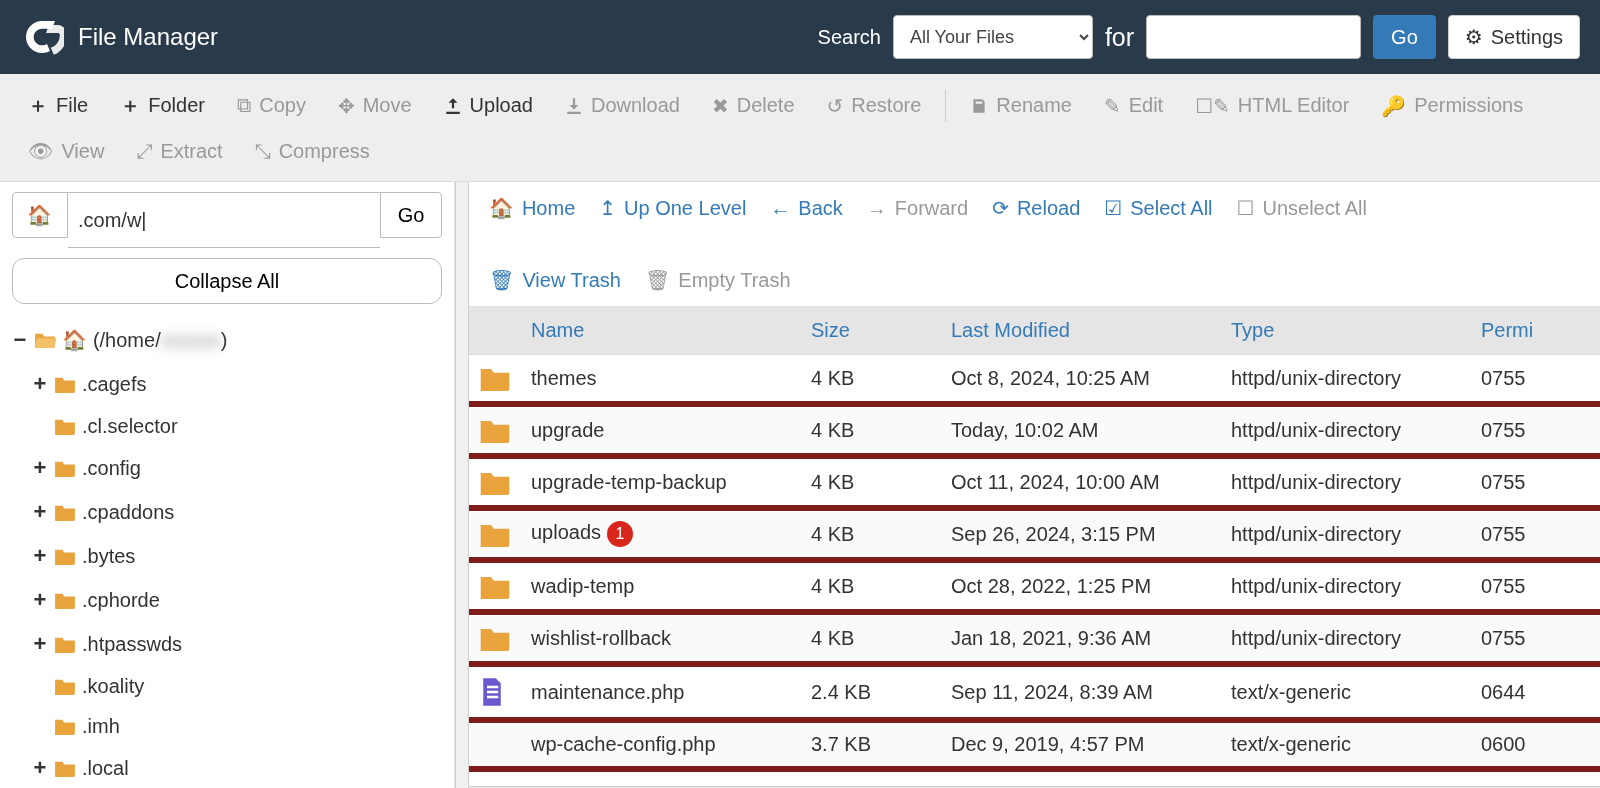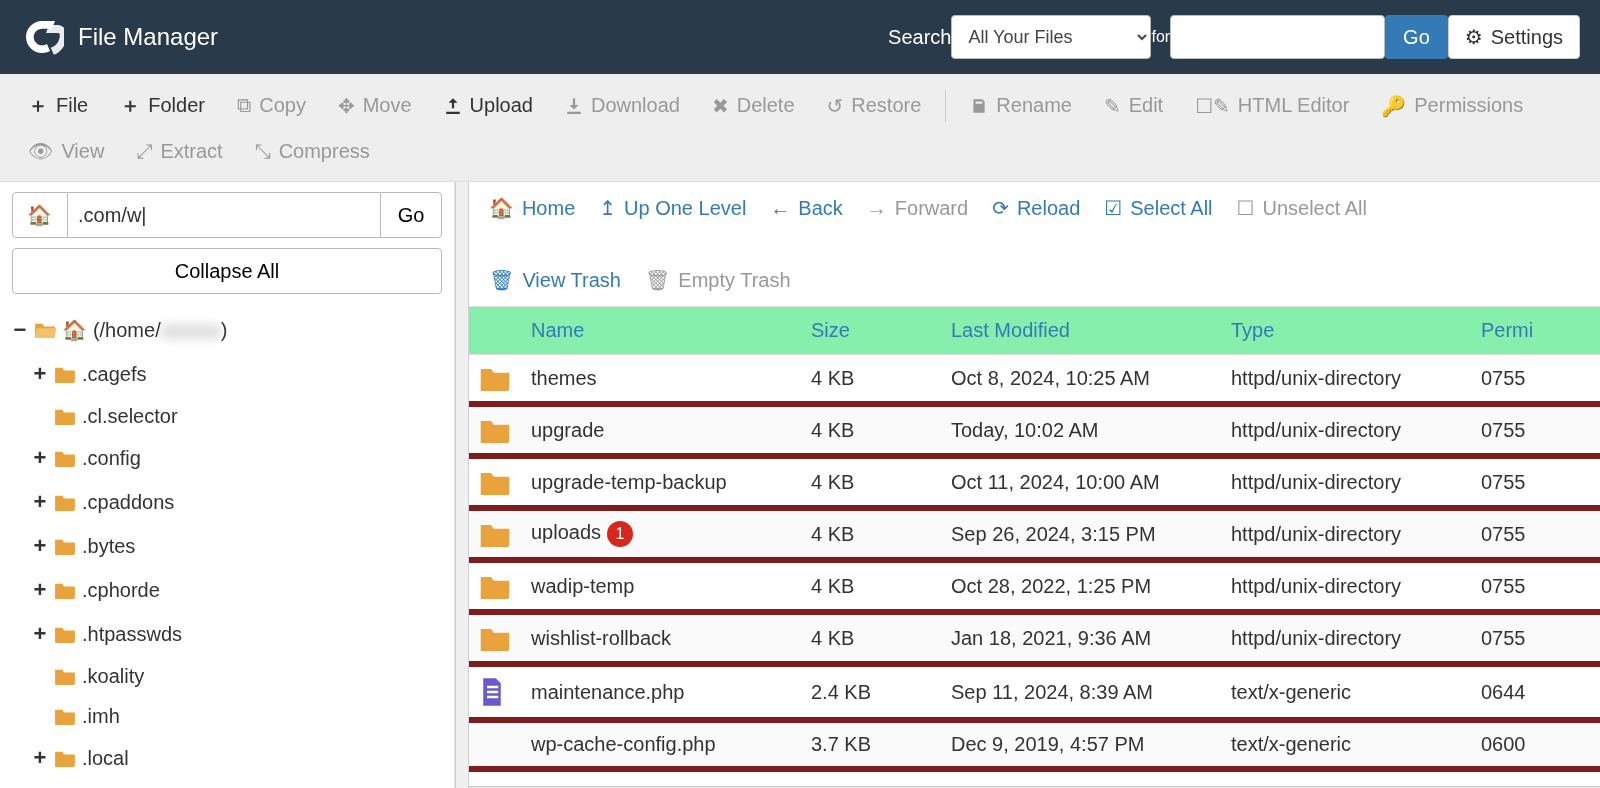--- a/index.html
+++ b/index.html
@@ -3,65 +3,65 @@
 <meta charset="utf-8">
 <style>
 * { box-sizing: border-box; margin: 0; padding: 0; }
 body { font-family: "Helvetica Neue", Arial, sans-serif; font-size: 16px; color: #333; background: #fff; width: 1600px; height: 788px; overflow: hidden; }
 
 
 .header { background: #293a4a; color: #fff; height: 74px; display: flex; align-items: center; padding: 0 20px; }
 .logo { display: flex; align-items: center; gap: 14px; }
 .logo-icon { width: 44px; height: 44px; }
 .app-title { font-size: 24px; font-weight: 400; }
-.header-search { margin-left: auto; display: flex; align-items: center; gap: 0; }
+.header-search { margin-left: auto; display: flex; align-items: center; gap: 12px; }
 .search-label { font-size: 20px; }
 .search-select { height: 44px; width: 200px; font-size: 18px; padding: 0 12px; border: 1px solid #bbb; border-radius: 4px; background: #fff; color: #444; }
-.for-label { font-size: 16px; }
+.for-label { font-size: 25px; }
 .search-input { height: 44px; width: 215px; border: 1px solid #bbb; border-radius: 4px; padding: 0 10px; font-size: 18px; }
 .go-btn { height: 44px; padding: 0 18px; background: #337ab7; color: #fff; border: none; border-radius: 4px; font-size: 20px; cursor: pointer; }
 .settings-btn { height: 44px; padding: 0 16px; background: #fff; color: #333; border: 1px solid #ccc; border-radius: 4px; font-size: 20px; cursor: pointer; display: flex; align-items: center; gap: 8px; }
 
 
 .toolbar { background: #eee; min-height: 48px; display: flex; flex-wrap: wrap; align-items: center; padding: 8px 12px; gap: 0; border-bottom: 1px solid #ddd; }
 .tb-item { display: flex; align-items: center; gap: 8px; font-size: 20px; padding: 10px 16px; cursor: pointer; color: #333; white-space: nowrap; }
 .tb-item.disabled { color: #999; cursor: default; }
 .tb-sep { width: 1px; height: 32px; background: #ccc; margin: 0 8px; }
 
 
 .main { display: flex; height: calc(788px - 74px - 94px); }
 .left-pane { width: 455px; padding: 10px 12px; overflow-y: auto; border-right: 1px solid #e0e0e0; }
 .splitter { width: 14px; background: #f0f0f0; border-left: 1px solid #d0d0d0; border-right: 1px solid #d0d0d0; cursor: col-resize; position: relative; }
 .right-pane { flex: 1; display: flex; flex-direction: column; overflow: hidden; }
 
 
 .path-bar { display: flex; gap: 0; margin-bottom: 10px; }
 .home-btn { width: 56px; height: 46px; border: 1px solid #bbb; border-radius: 4px 0 0 4px; background: #fff; display: flex; align-items: center; justify-content: center; font-size: 20px; color: #555; cursor: pointer; }
-.path-input { flex: 1; height: 46px; border: 1px solid #bbb; border-left: none; border-right: none; padding: 0 10px; font-size: 20px; color: #333; }
+.path-input { flex: 1; height: 56px; border: 1px solid #bbb; border-left: none; border-right: none; padding: 0 10px; font-size: 20px; color: #333; }
 .path-go { width: 62px; height: 46px; border: 1px solid #bbb; border-radius: 0 4px 4px 0; background: #fff; font-size: 20px; cursor: pointer; }
-.collapse-btn { width: 100%; height: 46px; border: 1px solid #bbb; border-radius: 4px; background: #fff; font-size: 20px; margin-bottom: 14px; cursor: pointer; }
+.collapse-btn { width: 100%; height: 46px; border: 1px solid #bbb; border-radius: 12px; background: #fff; font-size: 20px; margin-bottom: 14px; cursor: pointer; }
 
 
 .tree { font-size: 20px; line-height: 2.0; }
 .tree-node { display: flex; align-items: center; gap: 6px; white-space: nowrap; cursor: pointer; }
 .tree-children { padding-left: 20px; }
 .expander { width: 16px; font-weight: bold; font-size: 22px; text-align: center; color: #333; }
 .folder-icon { width: 22px; height: 18px; }
 .home-glyph { font-size: 20px; color: #333; }
 .blur { filter: blur(6px); color:#888; }
 
 
 .file-toolbar { display: flex; flex-wrap: wrap; align-items: center; gap: 24px; padding: 14px 20px; border-bottom: 1px solid #e0e0e0; }
 .ft-item { display: flex; align-items: center; gap: 8px; font-size: 20px; cursor: pointer; color: #337ab7; }
 .ft-item.disabled { color: #999; cursor: default; }
 
 
 .table-wrap { flex: 1; overflow: auto; }
 .file-table { width: 100%; border-collapse: collapse; font-size: 20px; }
-.file-table thead th { background: #86efac; text-align: left; padding: 12px 10px; color: #337ab7; font-weight: 400; border-bottom: 1px solid #ddd; position: sticky; top: 0; cursor: pointer; }
+.file-table thead th { background: #e5e5e5; text-align: left; padding: 12px 10px; color: #337ab7; font-weight: 400; border-bottom: 1px solid #ddd; position: sticky; top: 0; cursor: pointer; }
 .file-table thead th:first-child { width: 52px; }
 .file-table tbody tr { border-bottom: 6px solid #7f1d1d; }
 .file-table tbody tr:nth-child(even) { background: #fafafa; }
 .file-table td { padding: 10px 10px; white-space: nowrap; }
 .file-icon-cell { width: 52px; text-align: center; }
 .badge { display: inline-flex; align-items: center; justify-content: center; width: 26px; height: 26px; border-radius: 50%; background: #d9261c; color: #fff; font-size: 16px; margin-left: 6px; }
 .hscroll { height: 16px; background: #e8e8e8; border-top: 1px solid #ccc; }
 
 
 svg { display: block; }

